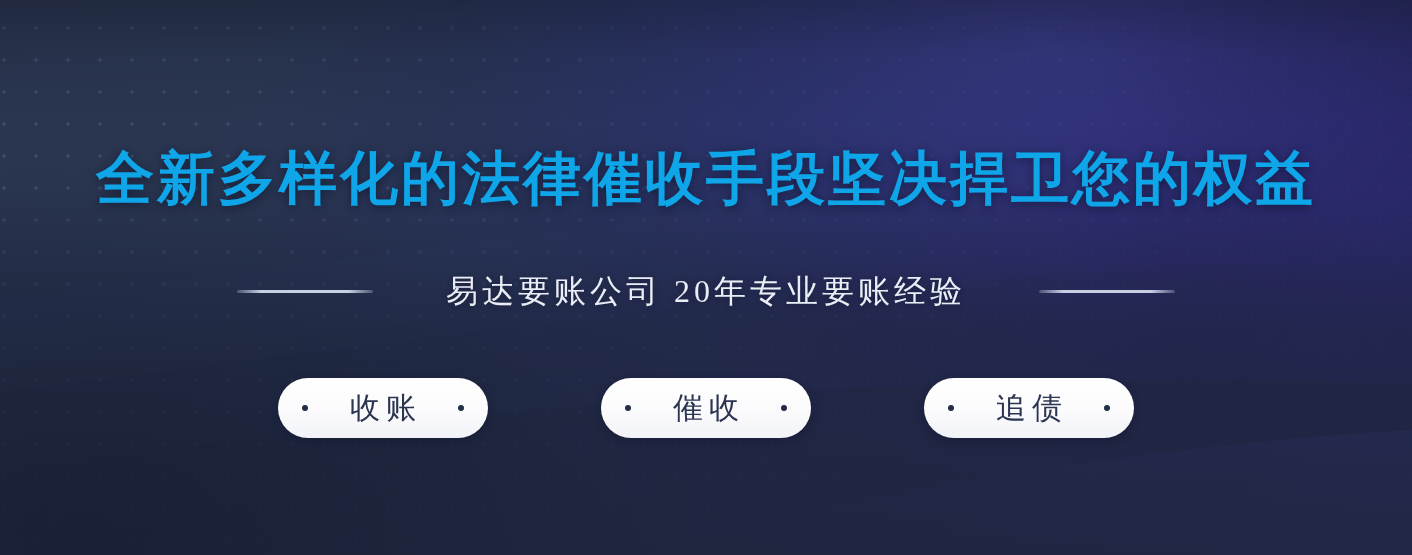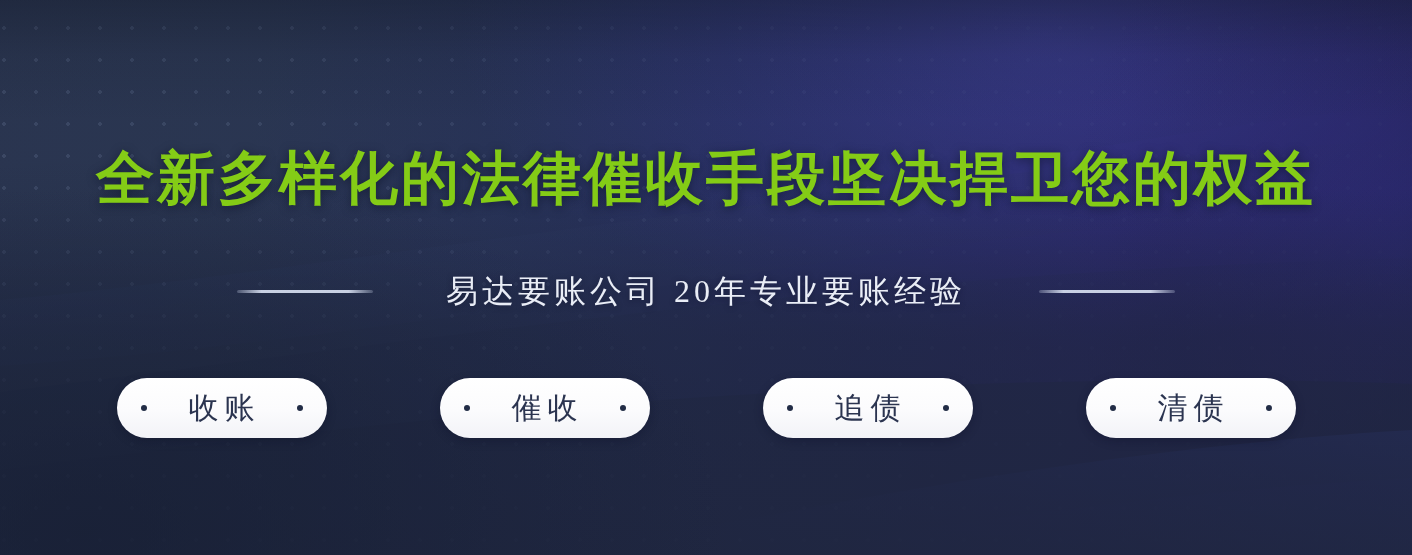--- a/index.html
+++ b/index.html
@@ -110,21 +110,21 @@
 
   #headline {
     position: absolute;
     top: 104px;
     left: 0;
     width: 100%;
     text-align: center;
     font-size: 58px;
     line-height: 72px;
     letter-spacing: 3px;
-    color: #84cc16;
+    color: #0ea5e9;
     white-space: nowrap;
     text-shadow: 0 2px 10px rgba(10,14,35,0.55);
   }
 
   #subtitle-row {
     position: absolute;
     top: 268px;
     left: 0;
     width: 100%;
     display: flex;
@@ -273,21 +273,16 @@
         <span class="pill-label">催收</span>
         <span class="pill-dot right"></span>
       </div>
 
       <div class="pill">
         <span class="pill-dot left"></span>
         <span class="pill-label">追债</span>
         <span class="pill-dot right"></span>
       </div>
 
-      <div class="pill">
-        <span class="pill-dot left"></span>
-        <span class="pill-label">清债</span>
-        <span class="pill-dot right"></span>
-      </div>
 
     </div>
   </div>
 </div>
 
 </body></html>

